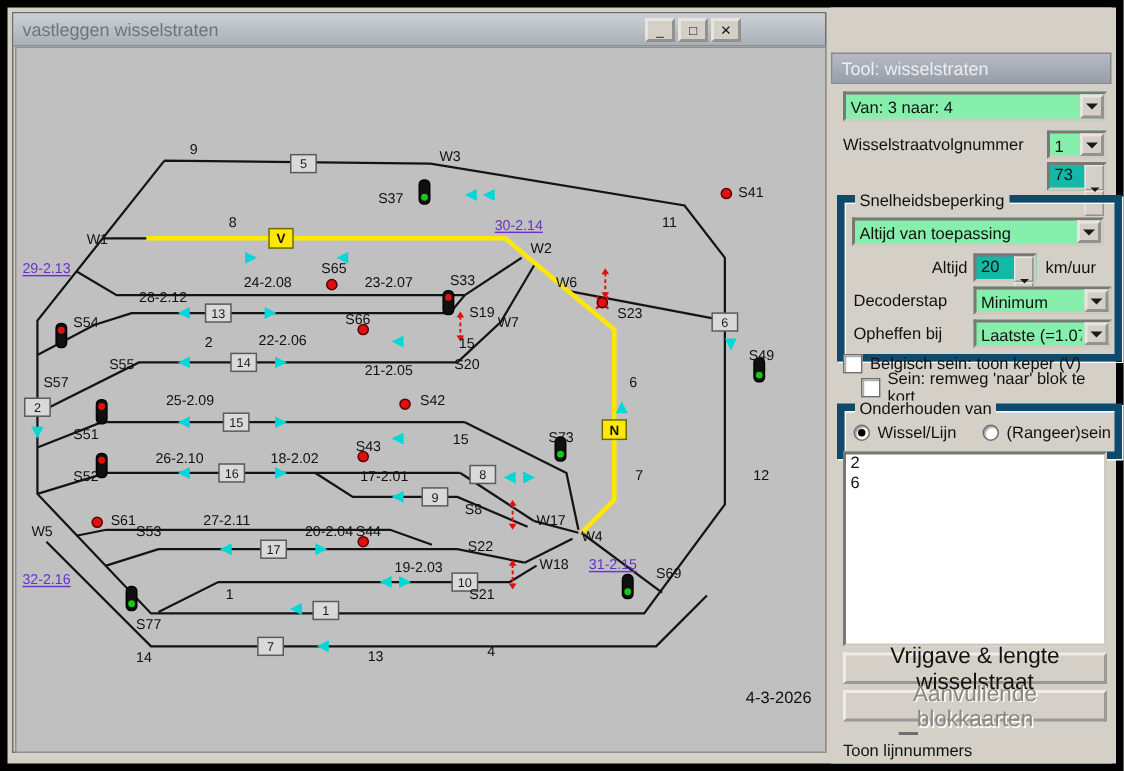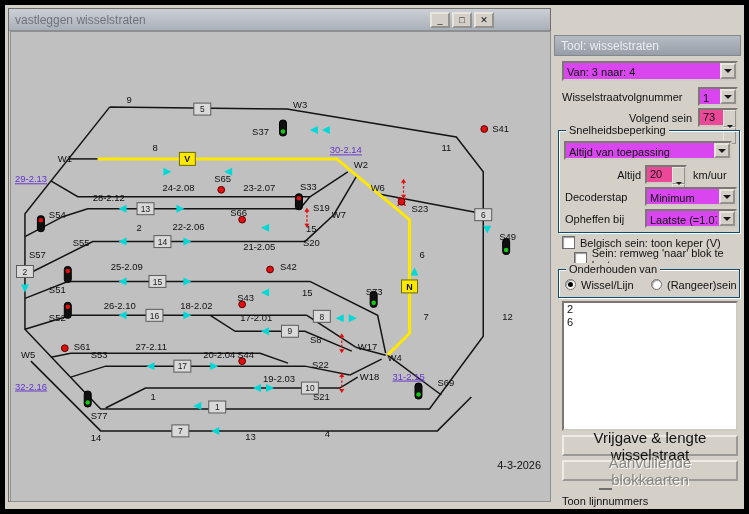--- a/index.html
+++ b/index.html
@@ -21,34 +21,34 @@
           border:1px solid #8f8f8f;box-sizing:content-box;}
   #track-svg{display:block;}
   #track-svg text{font-family:"Liberation Sans",sans-serif;}
   
   .tool-panel{position:absolute;left:549px;top:0;width:187px;height:504px;background:#d4d0c8;}
   .panel-header{position:absolute;left:0;top:30px;width:100%;height:21px;
                 background:linear-gradient(#b6bbc3,#989ea8);border:1px solid #83888f;
                 box-sizing:border-box;color:#eceef1;display:flex;align-items:center;
                 padding-left:6px;font-size:12px;}
   .plabel{position:absolute;height:14px;line-height:14px;white-space:nowrap;}
-  .combo{position:absolute;background:#d946ef;border:2px inset #cfcbc3;box-sizing:border-box;height:20px;}
+  .combo{position:absolute;background:#86efac;border:2px inset #cfcbc3;box-sizing:border-box;height:20px;}
   .combo .ctext{position:absolute;left:3px;top:1px;right:18px;height:16px;line-height:16px;
                 white-space:nowrap;overflow:hidden;}
   .combo .cbtn{position:absolute;right:0;top:0;bottom:0;width:16px;background:#d4d0c8;
                border:2px outset #e8e5df;box-sizing:border-box;}
   .tri-down{position:absolute;left:50%;top:50%;margin:-2px 0 0 -4px;width:0;height:0;
             border:4px solid transparent;border-top-color:#1a1a1a;}
   .tri-up-s{width:0;height:0;border:3px solid transparent;border-bottom-color:#1a1a1a;margin:0px auto;}
   .tri-dn-s{width:0;height:0;border:3px solid transparent;border-top-color:#1a1a1a;margin:2px auto 0;}
-  .spin{position:absolute;background:#ec4899;border:2px inset #cfcbc3;box-sizing:border-box;height:19px;}
+  .spin{position:absolute;background:#14b8a6;border:2px inset #cfcbc3;box-sizing:border-box;height:19px;}
   .spin .stext{position:absolute;left:3px;top:0;right:14px;height:15px;line-height:15px;}
   .spin .sbtns{position:absolute;right:0;top:0;bottom:0;width:13px;display:flex;flex-direction:column;}
   .spin .sbtn{flex:1;background:#d4d0c8;border:1px outset #e8e5df;padding:0;}
-  .group{position:absolute;border:1px solid #0c4a6e;box-shadow:1px 1px 0 #ffffff inset, 1px 1px 0 #ffffff;}
+  .group{position:absolute;border:5px solid #0c4a6e;box-shadow:1px 1px 0 #ffffff inset, 1px 1px 0 #ffffff;}
   .glegend{position:absolute;top:-7px;left:7px;background:#d4d0c8;padding:0 3px;line-height:13px;}
   .cbrow{position:absolute;display:flex;align-items:center;gap:5px;height:13px;}
   .cb{width:11px;height:11px;background:#fff;border:1px solid #6e6e6e;box-shadow:inset 1px 1px 1px #9a9a9a;}
   .radio{width:11px;height:11px;border-radius:50%;background:#fff;border:1px solid #6e6e6e;
          box-shadow:inset 1px 1px 1px #9a9a9a;box-sizing:border-box;}
   .radio.sel::after{content:"";display:block;width:5px;height:5px;border-radius:50%;background:#000;margin:2px;}
   .listbox{position:absolute;background:#fff;border:2px inset #cfcbc3;box-sizing:border-box;overflow:hidden;}
   .lb-item{padding:0 3px;height:13px;line-height:13px;}
   .btn{position:absolute;background:#d4d0c8;border:2px outset #efece6;box-sizing:border-box;
        text-align:center;font-size:15px;font-family:"Liberation Sans",sans-serif;color:#111;
@@ -267,21 +267,20 @@
     </div>
 
     <span class="plabel" style="left:8px;top:85px;">Wisselstraatvolgnummer</span>
     <div class="combo" style="left:144px;top:82px;width:40px;height:19px;">
       <span class="ctext">1</span>
       <span class="cbtn">
           <span class="tri-down"></span>
         </span>
     </div>
 
-    <span class="plabel" style="left:8px;top:106px;width:130px;text-align:right;">Volgend sein</span>
     <div class="spin" style="left:144px;top:103px;width:40px;">
       <span class="stext">73</span>
       <span class="sbtns">
         <button class="sbtn"><span class="tri-up-s"></span></button>
         <button class="sbtn"><span class="tri-dn-s"></span></button>
       </span>
     </div>
 
     <div class="group" style="left:4px;top:125px;width:180px;height:101px;">
       <span class="glegend">Snelheidsbeperking</span>

